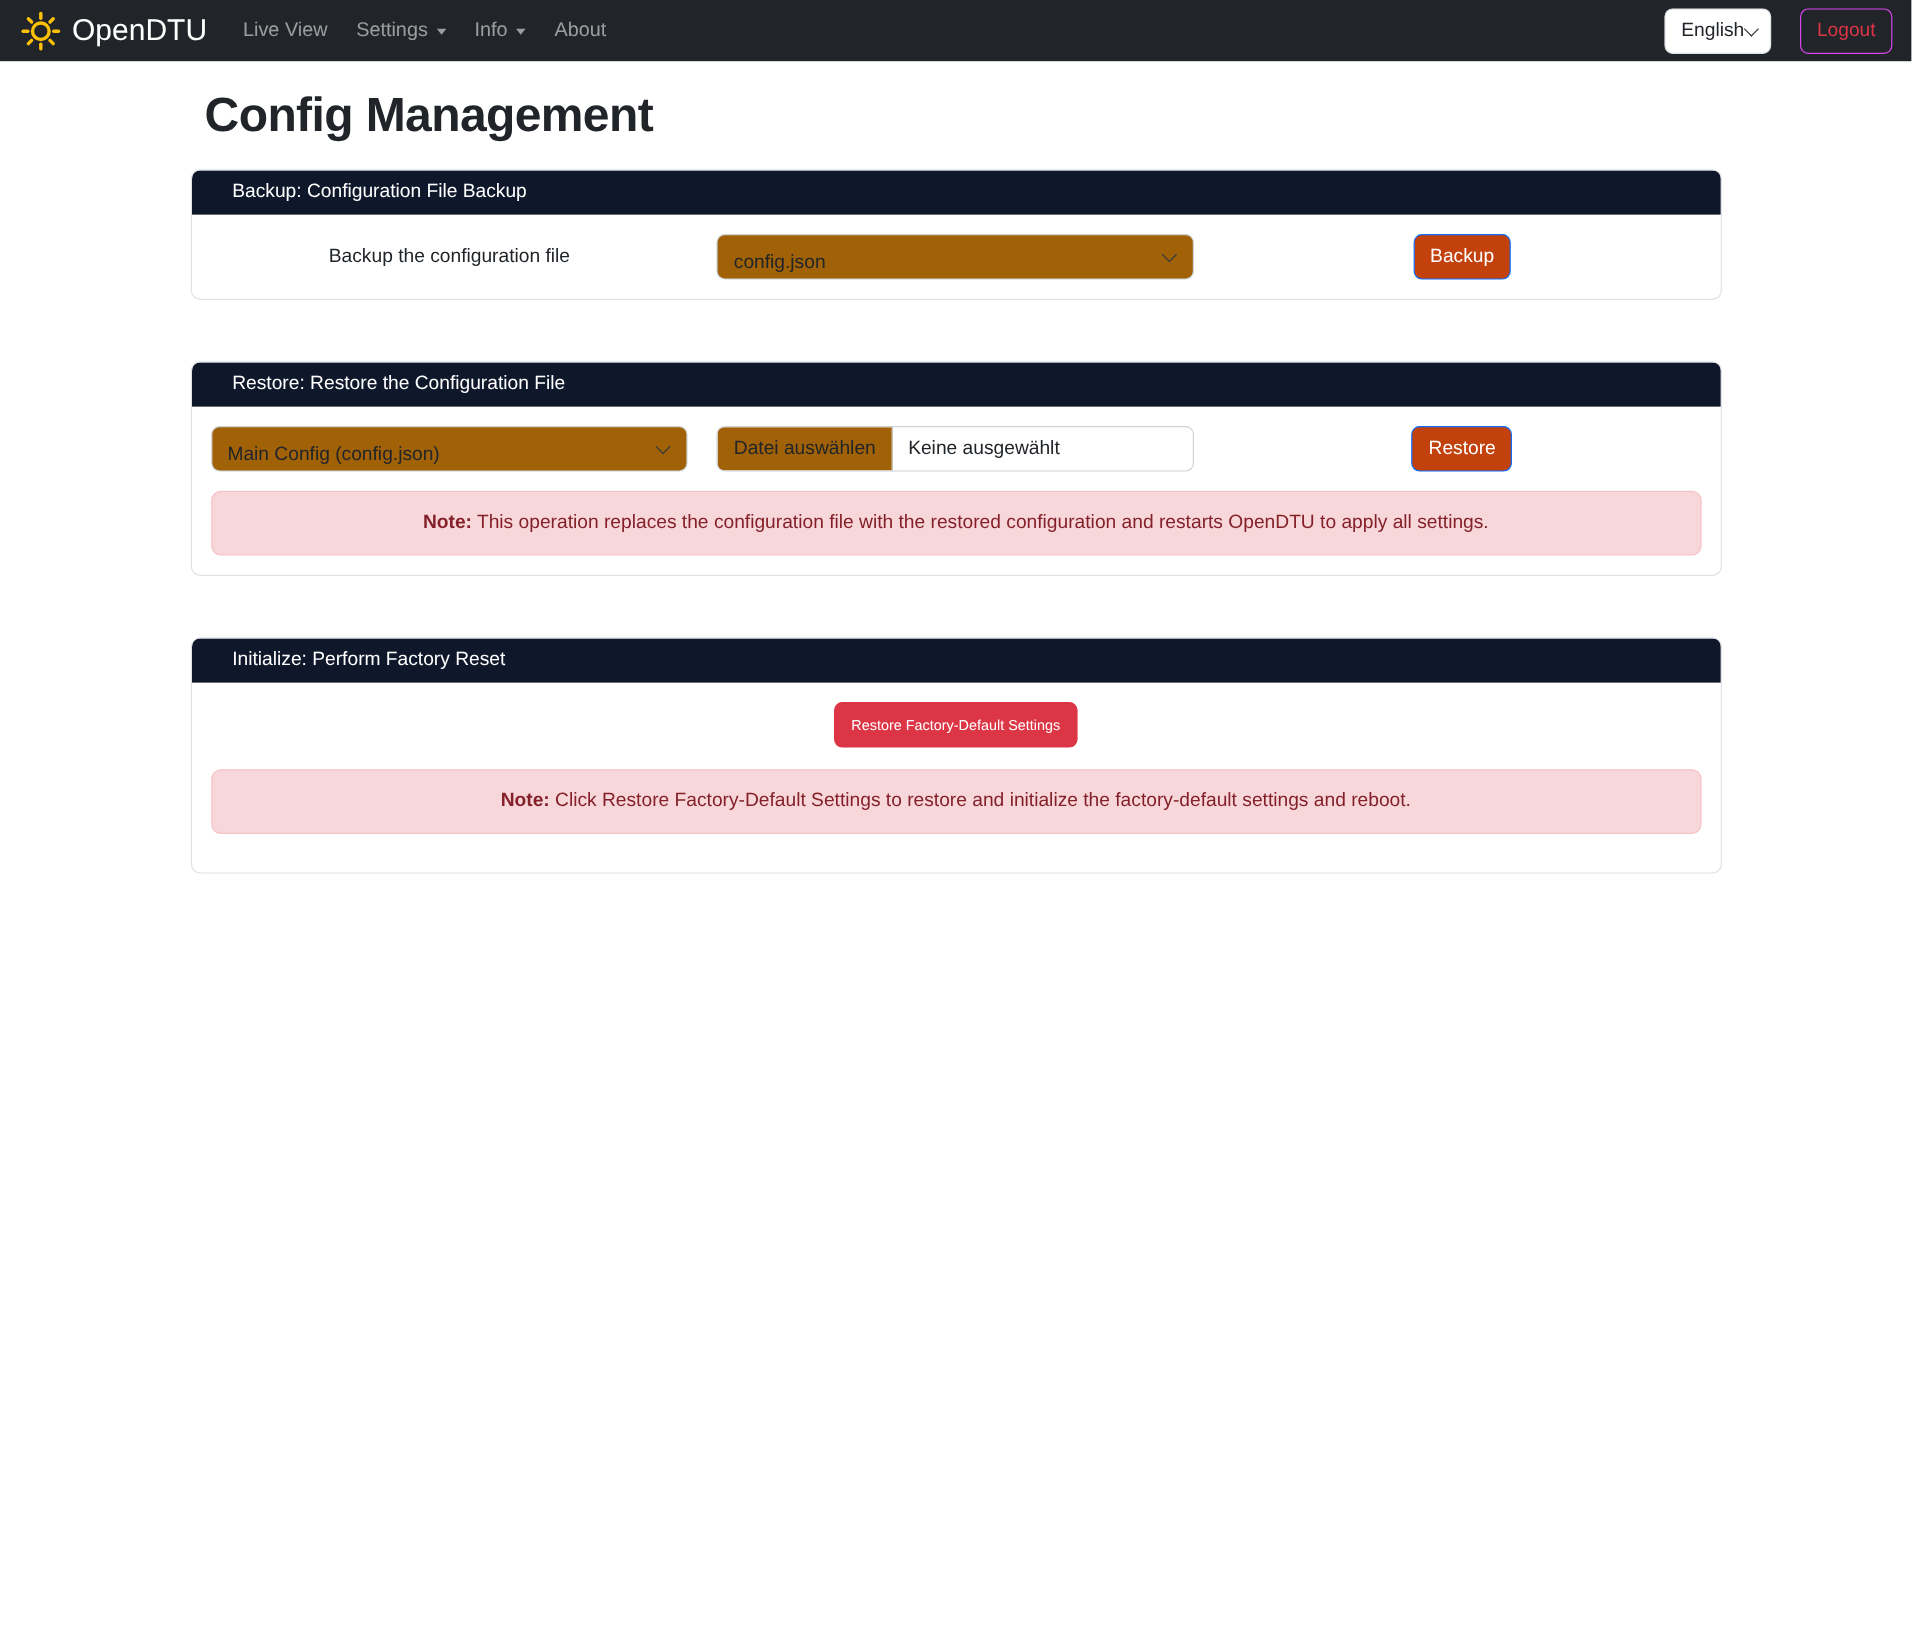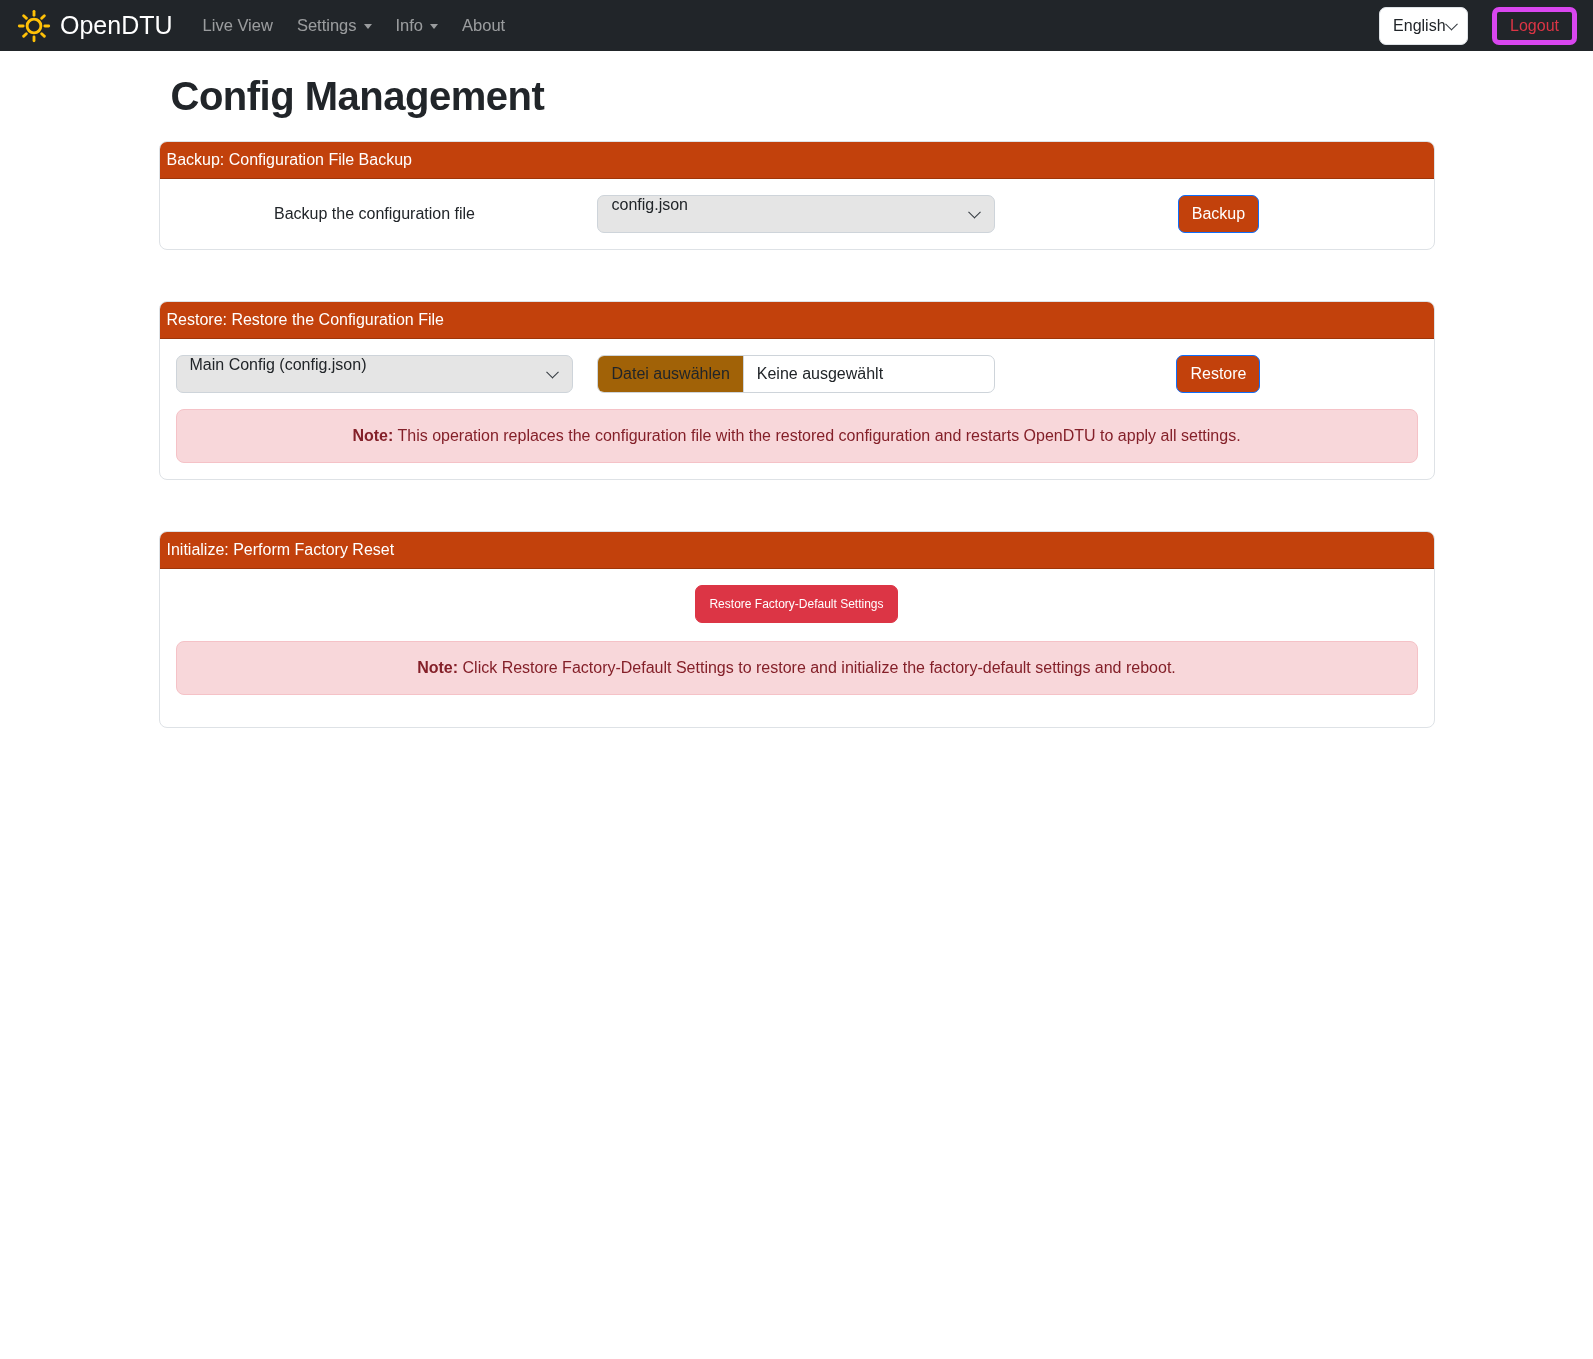--- a/index.html
+++ b/index.html
@@ -23,45 +23,45 @@
     width: 0; height: 0; border-left: 4.5px solid transparent; border-right: 4.5px solid transparent;
     border-top: 5px solid currentColor; display: inline-block; margin-top: 2px;
   }
   .nav-right { display: flex; align-items: center; gap: 24px; }
   .lang-select {
     position: relative; background: #ffffff; border: 1px solid #dee2e6; border-radius: 7px;
     height: 38px; width: 89px; display: flex; align-items: center; padding: 0 30px 0 13px;
     font-size: 16px; color: #212529; cursor: pointer;
   }
   .logout-btn {
-    background: transparent; border: 5px solid #d946ef; color: #dc3545; border-radius: 7px;
+    background: transparent; border: 1px solid #d946ef; color: #dc3545; border-radius: 7px;
     height: 38px; padding: 0 13px; font-size: 16px; cursor: pointer;
     font-family: "Liberation Sans", sans-serif;
   }
 
   
   .container { width: 1276px; margin: 0 auto; padding-top: 15px; }
   .page-title { font-size: 40px; font-weight: 600; color: #212529; margin: 8px 0 22px 12px; letter-spacing: -0.5px; }
 
   
   .card { border: 1px solid #dee2e6; border-radius: 8px; margin-bottom: 51px; background: #fff; }
   .card-header {
-    background: #c2410c; color: #ffffff; font-size: 16px; padding: 9px 7px;
+    background: #0f172a; color: #ffffff; font-size: 16px; padding: 9px 34px;
     border-radius: 7px 7px 0 0; border-bottom: 1px solid rgba(0,0,0,0.175);
   }
   .card-body { padding: 16px; }
   .form-row { display: flex; margin: 0 -12px 0 -12px; align-items: center; }
   .form-col { flex: 0 0 33.333%; max-width: 33.333%; padding: 0 12px; display: flex; align-items: center; }
   .form-col.center { justify-content: center; }
 
   .form-label { font-size: 16px; color: #212529; text-align: center; width: 100%; }
 
   .select-box {
     position: relative; width: 100%; height: 38px; border: 1px solid #ced4da; border-radius: 7px;
-    background: #e5e5e5; display: flex; align-items: flex-start; padding: 0 36px 4px 13px;
+    background: #a16207; display: flex; align-items: flex-end; padding: 0 36px 4px 13px;
     font-size: 16px; color: #212529; cursor: pointer;
   }
   .chevron {
     position: absolute; right: 15px; top: 50%; width: 9px; height: 9px;
     border-right: 1.8px solid #343a40; border-bottom: 1.8px solid #343a40;
     transform: translateY(-70%) rotate(45deg);
   }
   .lang-select .chevron { right: 11px; }
 
   .file-input { display: flex; width: 100%; height: 38px; border: 1px solid #ced4da; border-radius: 7px; overflow: hidden; background: #fff; cursor: pointer; }

